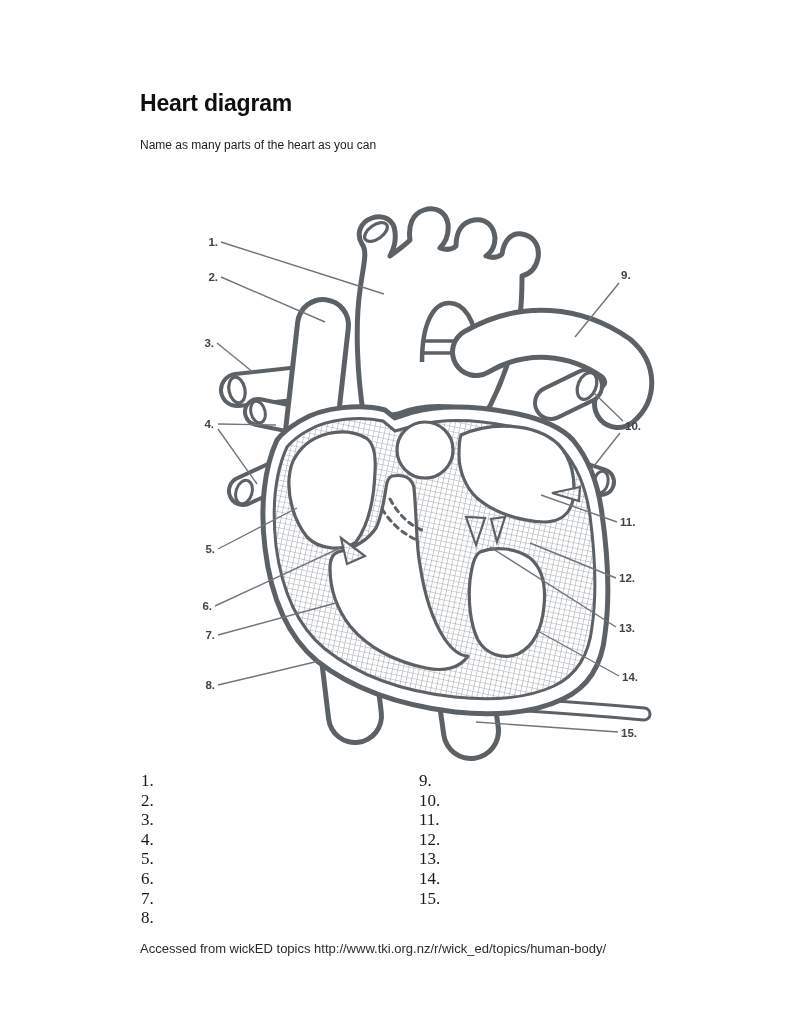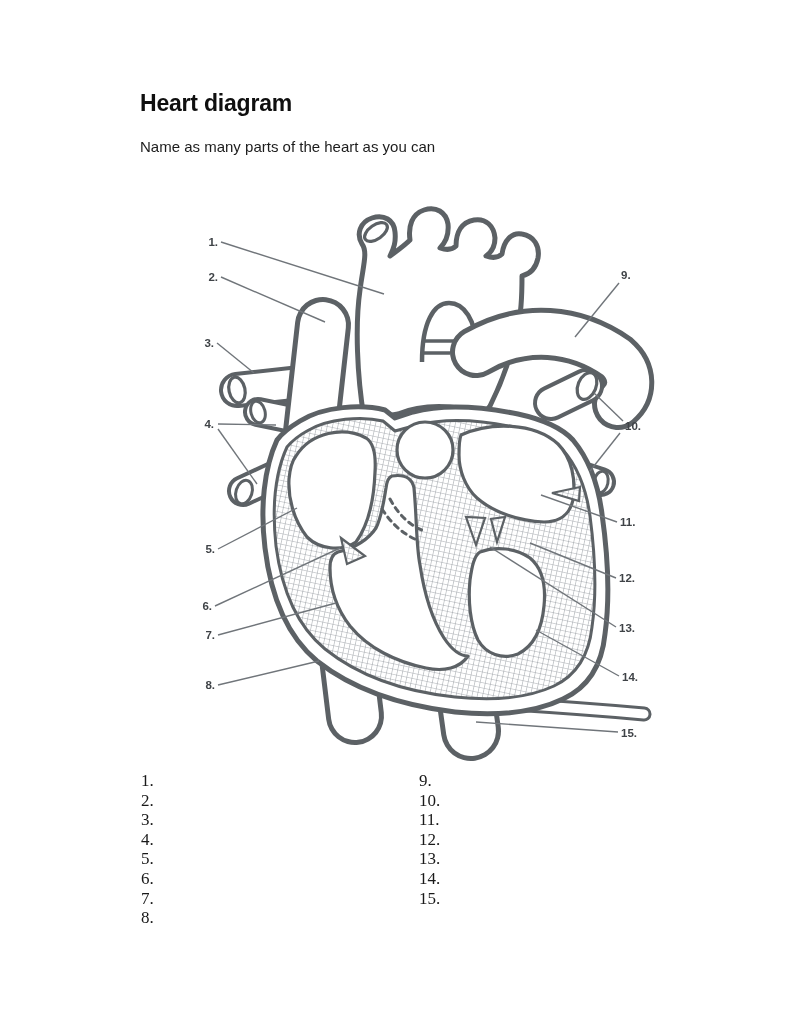--- a/index.html
+++ b/index.html
@@ -11,21 +11,21 @@
     font-family:"Liberation Sans", sans-serif;
     margin-left:24px;
   }
   .title{
     position:absolute;left:116px;top:90px;
     font-size:23px;font-weight:700;color:#0f0f0f;
     letter-spacing:-0.2px;margin:0;
   }
   .subtitle{
     position:absolute;left:116px;top:138px;
-    font-size:15px;color:#1c1c1c;margin:0;
+    font-size:12px;color:#1c1c1c;margin:0;
   }
   .diagram-svg{position:absolute;left:0;top:0;}
   .answers{position:absolute;left:0;top:771px;width:791px;}
   .answer-col{position:absolute;top:0;list-style:none;margin:0;padding:0;}
   .answer-col.left{left:117px;}
   .answer-col.right{left:395px;}
   .answer-col li{
     font-family:"Liberation Serif", serif;
     font-size:17px;line-height:19.6px;color:#191919;
   }
@@ -248,14 +248,15 @@
       <li>9.</li>
       <li>10.</li>
       <li>11.</li>
       <li>12.</li>
       <li>13.</li>
       <li>14.</li>
       <li>15.</li>
     </ul>
   </div>
 
+  <p class="footer">Accessed from wickED topics http://www.tki.org.nz/r/wick_ed/topics/human-body/</p>
 
 </div>
 
 </body></html>

